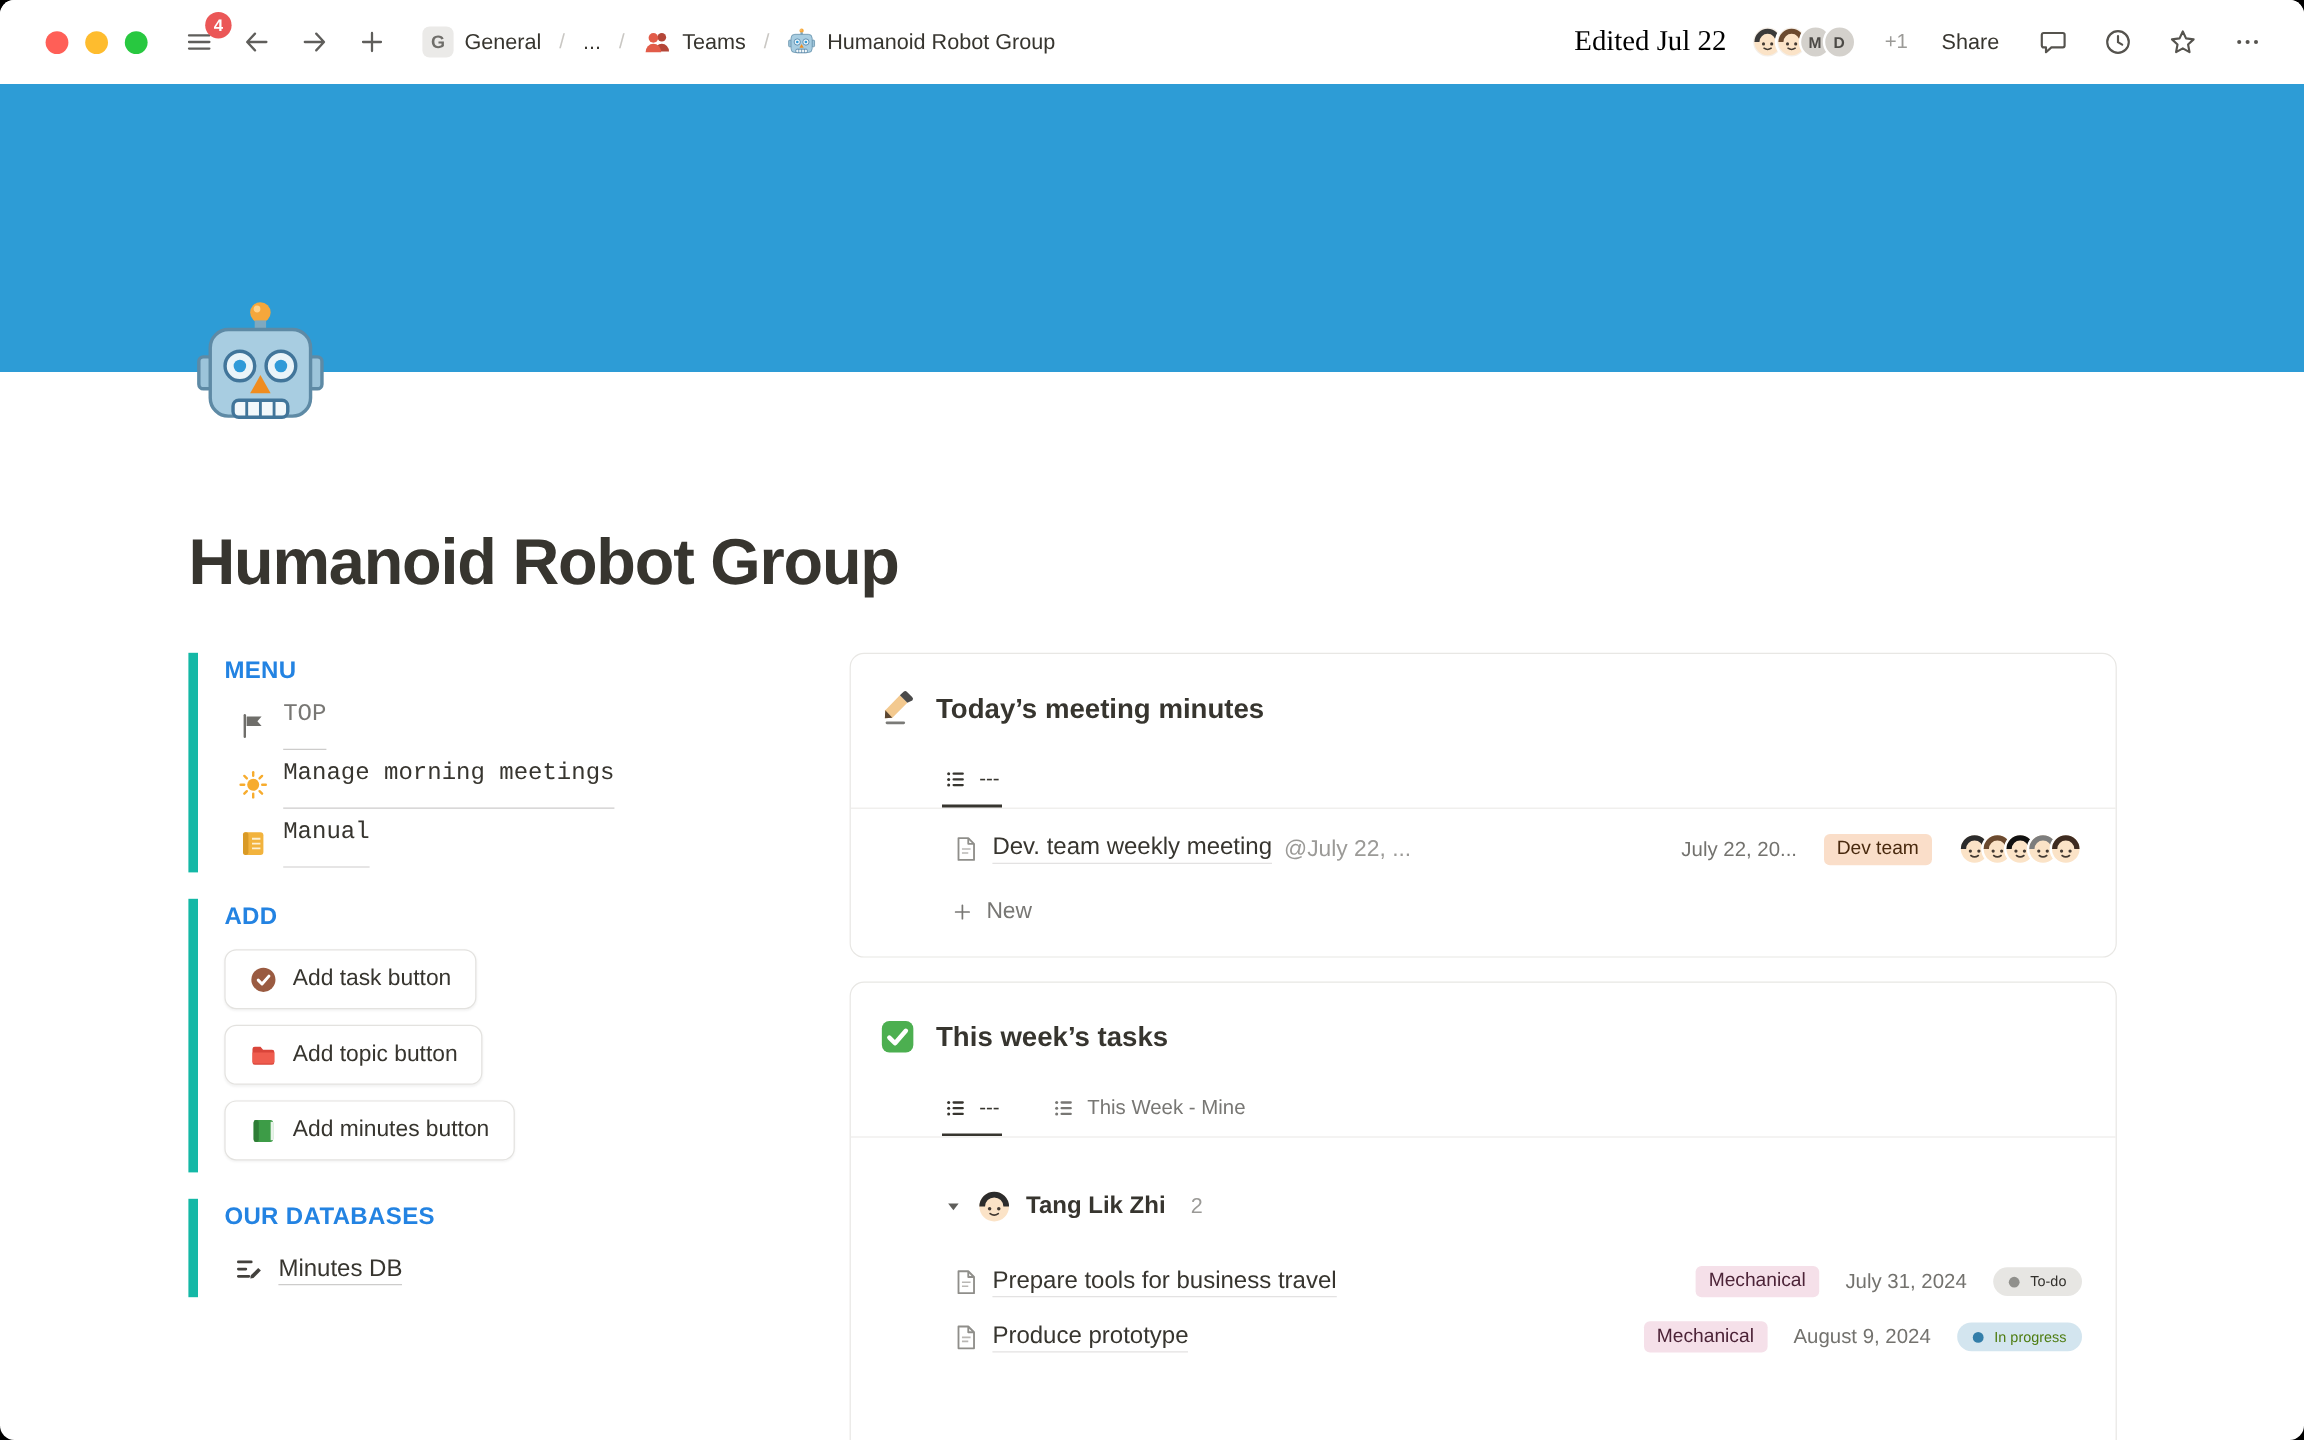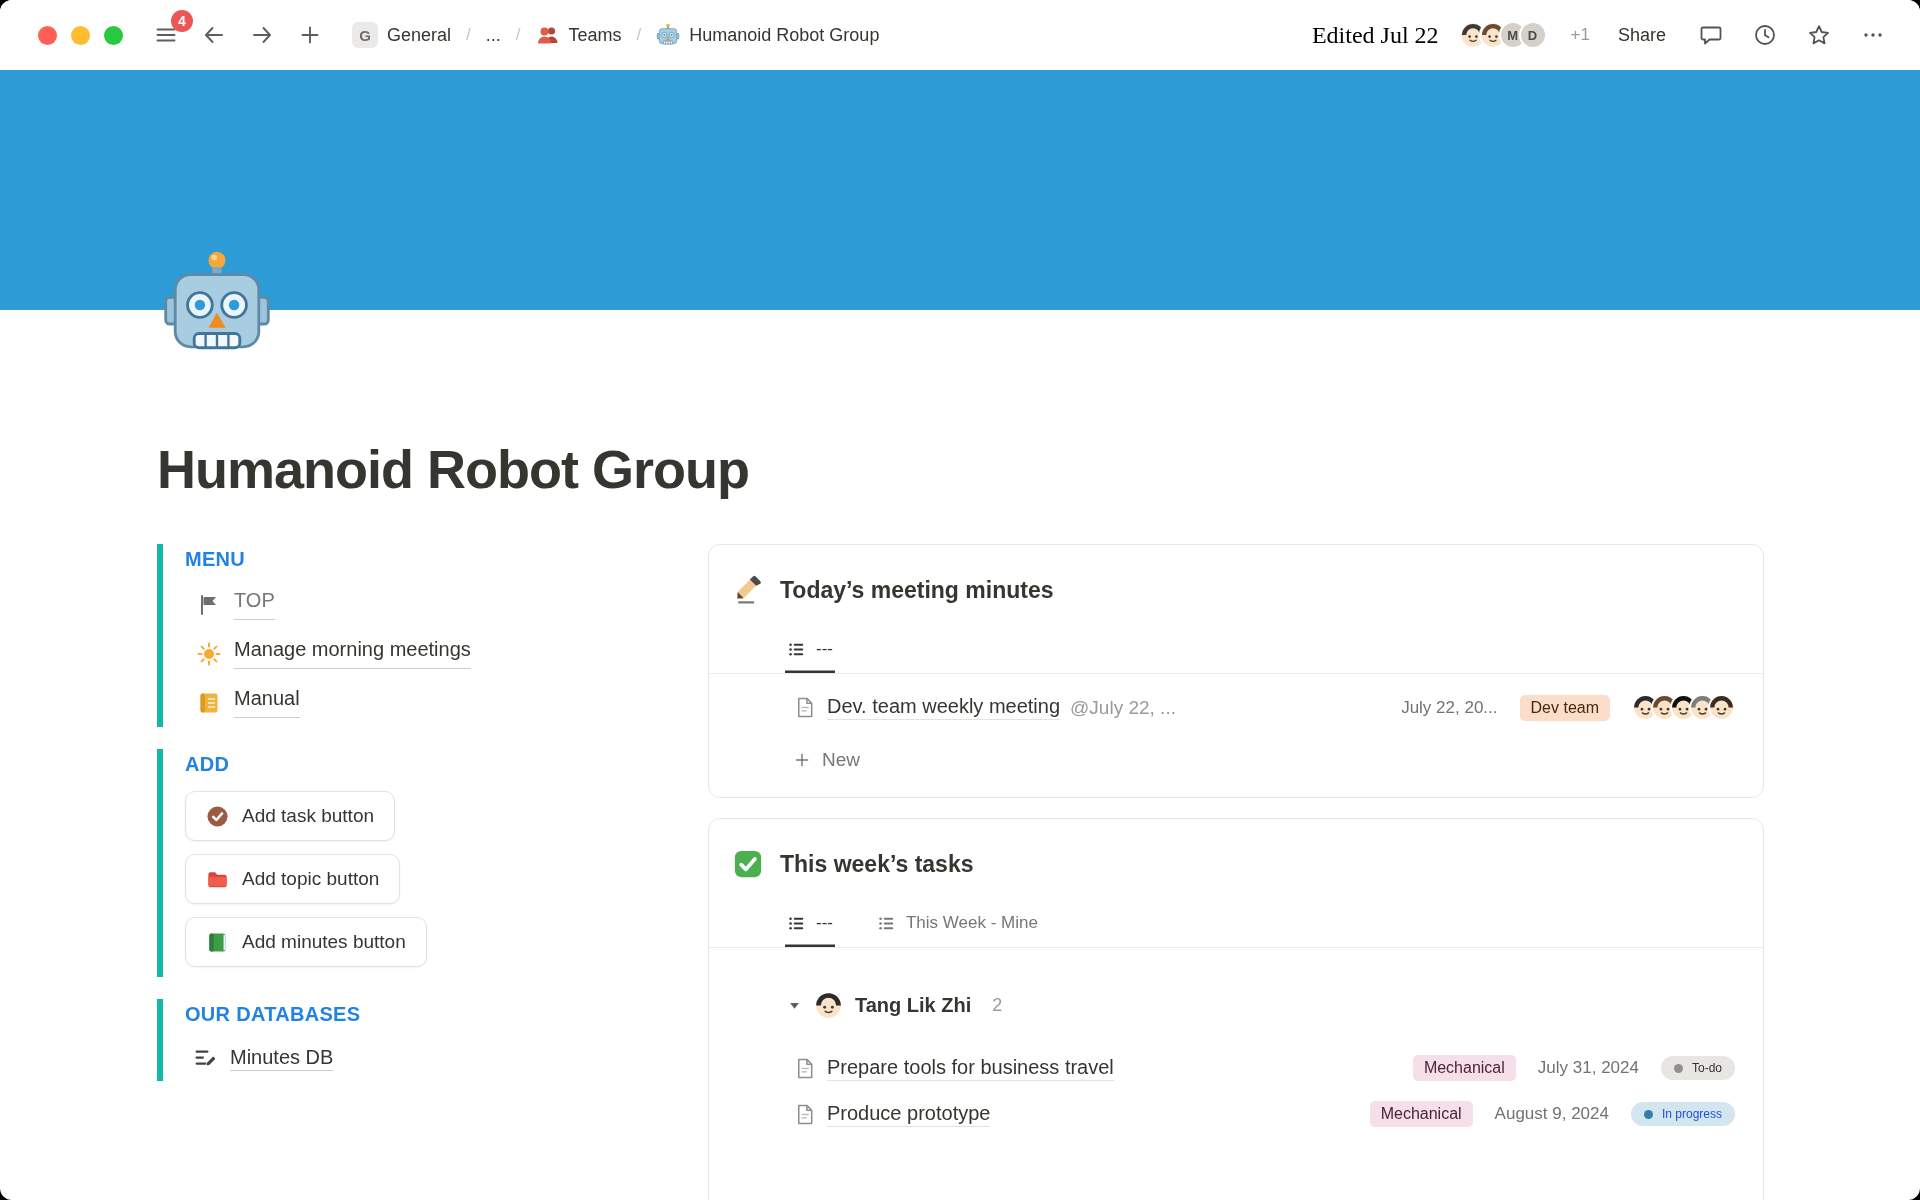--- a/index.html
+++ b/index.html
@@ -36,25 +36,25 @@
   .cover { height:240px; background:#2d9cd6; }
   .page-emoji { position:absolute; left:160px; top:248px; width:114px; height:114px; cursor:pointer; }
   .page-emoji svg { width:114px; height:114px; }
   .content { padding:128px 156px 0 157px; }
   .page-title { font-size:54px; font-weight:700; letter-spacing:-1px; color:#37352f; }
   .columns { display:flex; align-items:flex-start; margin-top:44px; }
   .left-col { width:551px; flex:none; padding-right:40px; }
   .right-col { flex:1; min-width:0; }
 
   
-  .section { border-left:6px solid #14b8a6; padding-left:22px; margin-bottom:22px; }
+  .section { border-left:8px solid #14b8a6; padding-left:22px; margin-bottom:22px; }
   .section-heading { color:#2383e2; font-weight:700; font-size:20px; line-height:26px; padding:2px 0 8px; letter-spacing:.3px; }
   .menu-item { display:flex; align-items:center; gap:13px; height:49px; padding-left:12px; font-size:20px; cursor:pointer; }
   .menu-item svg { width:24px; height:24px; flex:none; }
-  .menu-item .label { font-weight:500; border-bottom:1.5px solid rgba(55,53,47,.25); padding-bottom:7px; }
+  .menu-item .label { font-weight:500; border-bottom:1.5px solid rgba(55,53,47,.25); padding-bottom:17px;font-family:Liberation Mono, monospace; }
   .menu-item.muted .label { color:#787774; }
   .add-buttons { display:flex; flex-direction:column; align-items:flex-start; gap:13px; padding:6px 0 10px; }
   .btn { display:flex; align-items:center; gap:13px; height:50px; padding:0 20px; border:1px solid #e3e2df; border-radius:10px; background:#fff; font-size:19px; font-weight:500; color:#37352f; box-shadow:0 1px 2px rgba(0,0,0,.05); cursor:pointer; }
   .btn svg { width:23px; height:23px; }
   .db-item { display:flex; align-items:center; gap:13px; height:46px; padding-left:8px; font-size:20px; cursor:pointer; }
   .db-item svg { width:24px; height:24px; }
   .db-item .label { font-weight:500; border-bottom:1.5px solid rgba(55,53,47,.25); padding-bottom:1px; }
 
   
   .card { border:1px solid #e8e7e4; border-radius:12px; background:#fff; margin-bottom:20px; }
@@ -70,21 +70,21 @@
   .row-title { font-weight:500; border-bottom:1.5px solid rgba(55,53,47,.14); padding-bottom:1px; white-space:nowrap; }
   .mention { color:#9b9a97; margin-left:10px; font-size:19px; white-space:nowrap; }
   .row-props { margin-left:auto; display:flex; align-items:center; gap:22px;text-align:center; }
   .prop-date { color:#73726e; font-size:17px; white-space:nowrap; }
   .tag { font-size:16px; padding:4px 11px; border-radius:5px; white-space:nowrap; font-weight:400; }
   .tag.orange { background:#fadec9; color:#49290e; }
   .tag.pink { background:#f5e0e9; color:#4c2337; }
   .status { display:flex; align-items:center; gap:9px; font-size:12px; padding:5px 13px; border-radius:999px; white-space:nowrap; }
   .status .dot { width:9px; height:9px; border-radius:50%; }
   .status.todo { background:#e7e6e3; color:#32302c; } .status.todo .dot { background:#90908c; }
-  .status.in_progress { background:#d3e5ef; color:#1d4ed8; } .status.in_progress .dot { background:#337ea9; }
+  .status.in_progress { background:#d3e5ef; color:#4d7c0f; } .status.in_progress .dot { background:#337ea9; }
   .avatar-cluster { display:flex; }
   .avatar-sm { width:27px; height:27px; border-radius:50%; border:1.5px solid #fff; background:#fff; margin-left:-8px; overflow:hidden; }
   .avatar-sm:first-child { margin-left:0; }
   .avatar-sm svg { width:100%; height:100%; }
   .new-row { display:flex; align-items:center; gap:11px; padding:14px 28px 26px 84px; color:#787774; font-size:19px; cursor:pointer; }
   .new-row svg { width:18px; height:18px; }
   .group-row { display:flex; align-items:center; gap:13px; padding:44px 28px 26px 78px; }
   .group-row .tri { width:15px; height:15px; color:#5f5e5b; cursor:pointer; flex:none; }
   .group-row .group-face { width:27px; height:27px; border-radius:50%; overflow:hidden; }
   .group-name { font-size:20px; font-weight:600; }

